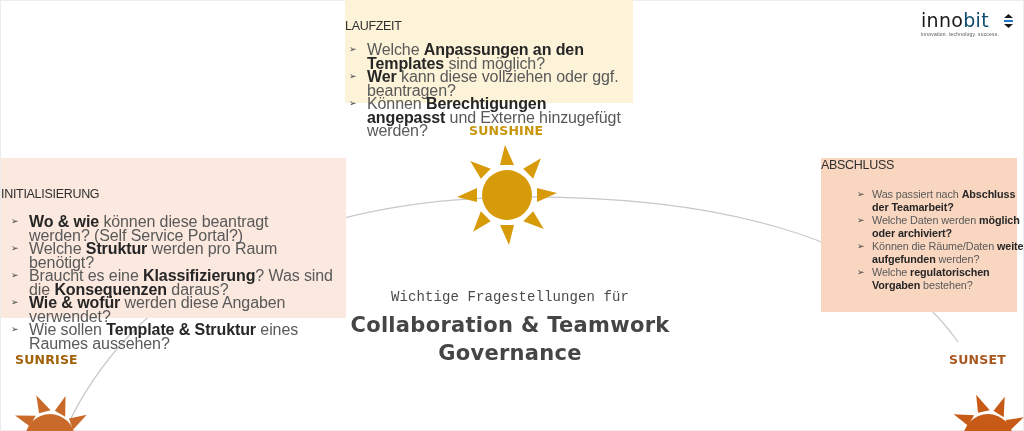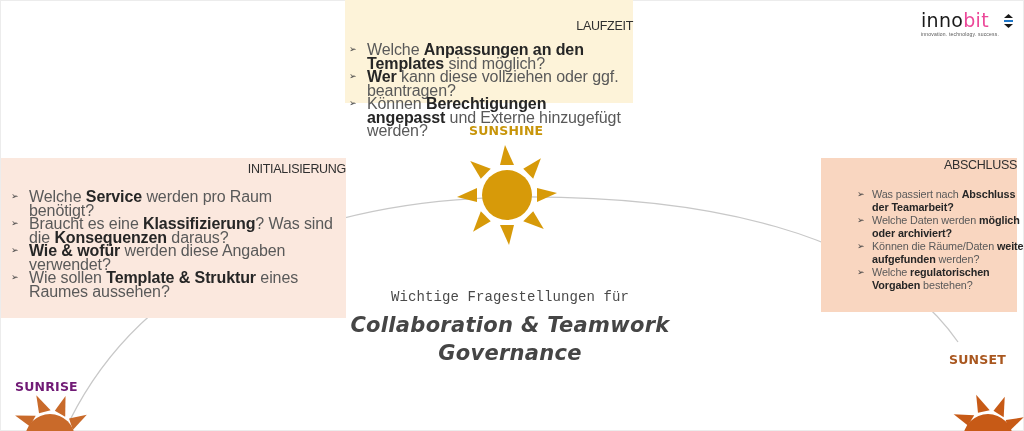--- a/index.html
+++ b/index.html
@@ -7,72 +7,72 @@
     width: 1024px; height: 431px; position: relative; overflow: hidden;
     background: #ffffff;
     font-family: "Liberation Sans", sans-serif;
     color: #404040;
   }
   .frame { position: absolute; left: 0; top: 0; width: 1022px; height: 429px; border: 1px solid #ececec; }
   .arc { position: absolute; left: 0; top: 0; width: 1024px; height: 431px; pointer-events: none; }
 
   .box { position: absolute; box-sizing: border-box; }
   .box h3 {
-    margin: 0; font-weight: normal; text-align: right;
+    margin: 0; font-weight: normal; text-align: left;
     font-size: 12.5px; letter-spacing: -0.3px; color: #2f2f2f;
   }
   .box ul { list-style: none; margin: 0; padding: 0; }
   .box li {
     position: relative; font-size: 16px; line-height: 13.5px;
     color: #595959; padding-left: 22px; letter-spacing: -0.1px;
   }
   .box li::before {
     content: "\27A2"; position: absolute; left: 4px; top: 0;
     font-size: 9px; color: #404040;
   }
   .box li b { color: #262626; font-weight: bold; }
 
   #laufzeit { left: 345px; top: 0; width: 288px; height: 103px; background: #fdf3d9; padding-top: 19px; }
   #laufzeit h3 { margin-bottom: 10px; }
   #laufzeit ul { padding-left: 0; }
   #laufzeit li { padding-left: 22px; }
 
-  #init { left: 1px; top: 158px; width: 345px; height: 160px; background: #fbe8de; padding-top: 4px; }
+  #init { left: 1px; top: 158px; width: 345px; height: 160px; background: #fbe8de; padding-top: 29px; }
   #init h3 { margin-bottom: 14px; }
   #init li { padding-left: 28px; }
   #init li::before { left: 10px; }
 
   #abschluss { left: 821px; top: 158px; width: 196px; height: 154px; background: #f9d6c0; }
   #abschluss h3 { margin-bottom: 16px; }
   #abschluss li { padding-left: 27px; font-size: 10.8px; line-height: 13px; margin-left: 24px; }
   #abschluss li::before { left: 12px; }
 
   .sun-label {
     position: absolute; font-family: "DejaVu Sans", sans-serif; font-weight: bold;
     font-size: 12.5px; letter-spacing: 0.2px;
   }
   #sunshine-label { left: 469px; top: 123px; color: #c8950a; text-align: center; }
-  #sunrise-label { left: 15px; top: 352px; color: #701a75; margin-top: 27px; }
+  #sunrise-label { left: 15px; top: 352px; color: #a16207; }
   #sunset-label { left: 949px; top: 352px; color: #a9571f; }
 
   .sun { position: absolute; }
 
   .title-block { position: absolute; left: 330px; top: 289px; width: 360px; text-align: center; }
   .title-sub {
     font-family: Liberation Mono, monospace; font-size: 14px; color: #4a4a4a;
     letter-spacing: 0.1px;
   }
   .title-main {
     font-family: "DejaVu Sans", sans-serif; font-weight: bold; font-size: 21px;
-    color: #454545; line-height: 28px; margin-top: 6px; letter-spacing: 0.3px; font-style: italic;
+    color: #454545; line-height: 28px; margin-top: 6px; letter-spacing: 0.3px;
   }
 
   .logo { position: absolute; left: 921px; top: 10px; width: 92px; height: 30px; }
   .logo-word { font-family: "DejaVu Sans", sans-serif; font-size: 19px; letter-spacing: 0.3px; color: #1a1a1a; line-height: 20px; }
-  .logo-word .accent { color: #ec4899; }
+  .logo-word .accent { color: #0c4a6e; }
   .logo-tag { font-size: 5px; color: #555; letter-spacing: 0.2px; margin-top: 1px; }
   .logo-mark { position: absolute; right: 0; top: 4px; }
 </style>
 </head>
 <body>
 
 <div class="frame"></div>
 
 <svg class="arc" viewBox="0 0 1024 431">
   <path d="M 70 420 C 150 260, 330 200, 512 197 C 700 195, 880 230, 958 342" fill="none" stroke="#c8c8c8" stroke-width="1.3"></path>
@@ -83,21 +83,22 @@
   <ul>
     <li><span>Welche </span><b>Anpassungen an den Templates</b><span> sind möglich?</span></li>
     <li><b>Wer</b><span> kann diese vollziehen oder ggf. beantragen?</span></li>
     <li style="width:255px"><span>Können </span><b>Berechtigungen angepasst</b><span> und Externe hinzugefügt werden?</span></li>
   </ul>
 </div>
 
 <div class="box" id="init">
   <h3>INITIALISIERUNG</h3>
   <ul style="width:335px">
-    <li><span>Welche </span><b>Service</b><span> werden pro Raum benötigt?</span></li>
+    <li style="width:290px"><b>Wo &amp; wie</b><span> können diese beantragt werden? (Self Service Portal?)</span></li>
+    <li><span>Welche </span><b>Struktur</b><span> werden pro Raum benötigt?</span></li>
     <li style="width:305px"><span>Braucht es eine </span><b>Klassifizierung</b><span>? Was sind die </span><b>Konsequenzen</b><span> daraus?</span></li>
     <li><b>Wie &amp; wofür</b><span> werden diese Angaben verwendet?</span></li>
     <li><span>Wie sollen </span><b>Template &amp; Struktur</b><span> eines Raumes aussehen?</span></li>
   </ul>
 </div>
 
 <div class="box" id="abschluss">
   <h3>ABSCHLUSS</h3>
   <ul>
     <li style="width:160px"><span>Was passiert nach </span><b>Abschluss der Teamarbeit?</b><span></span></li>

